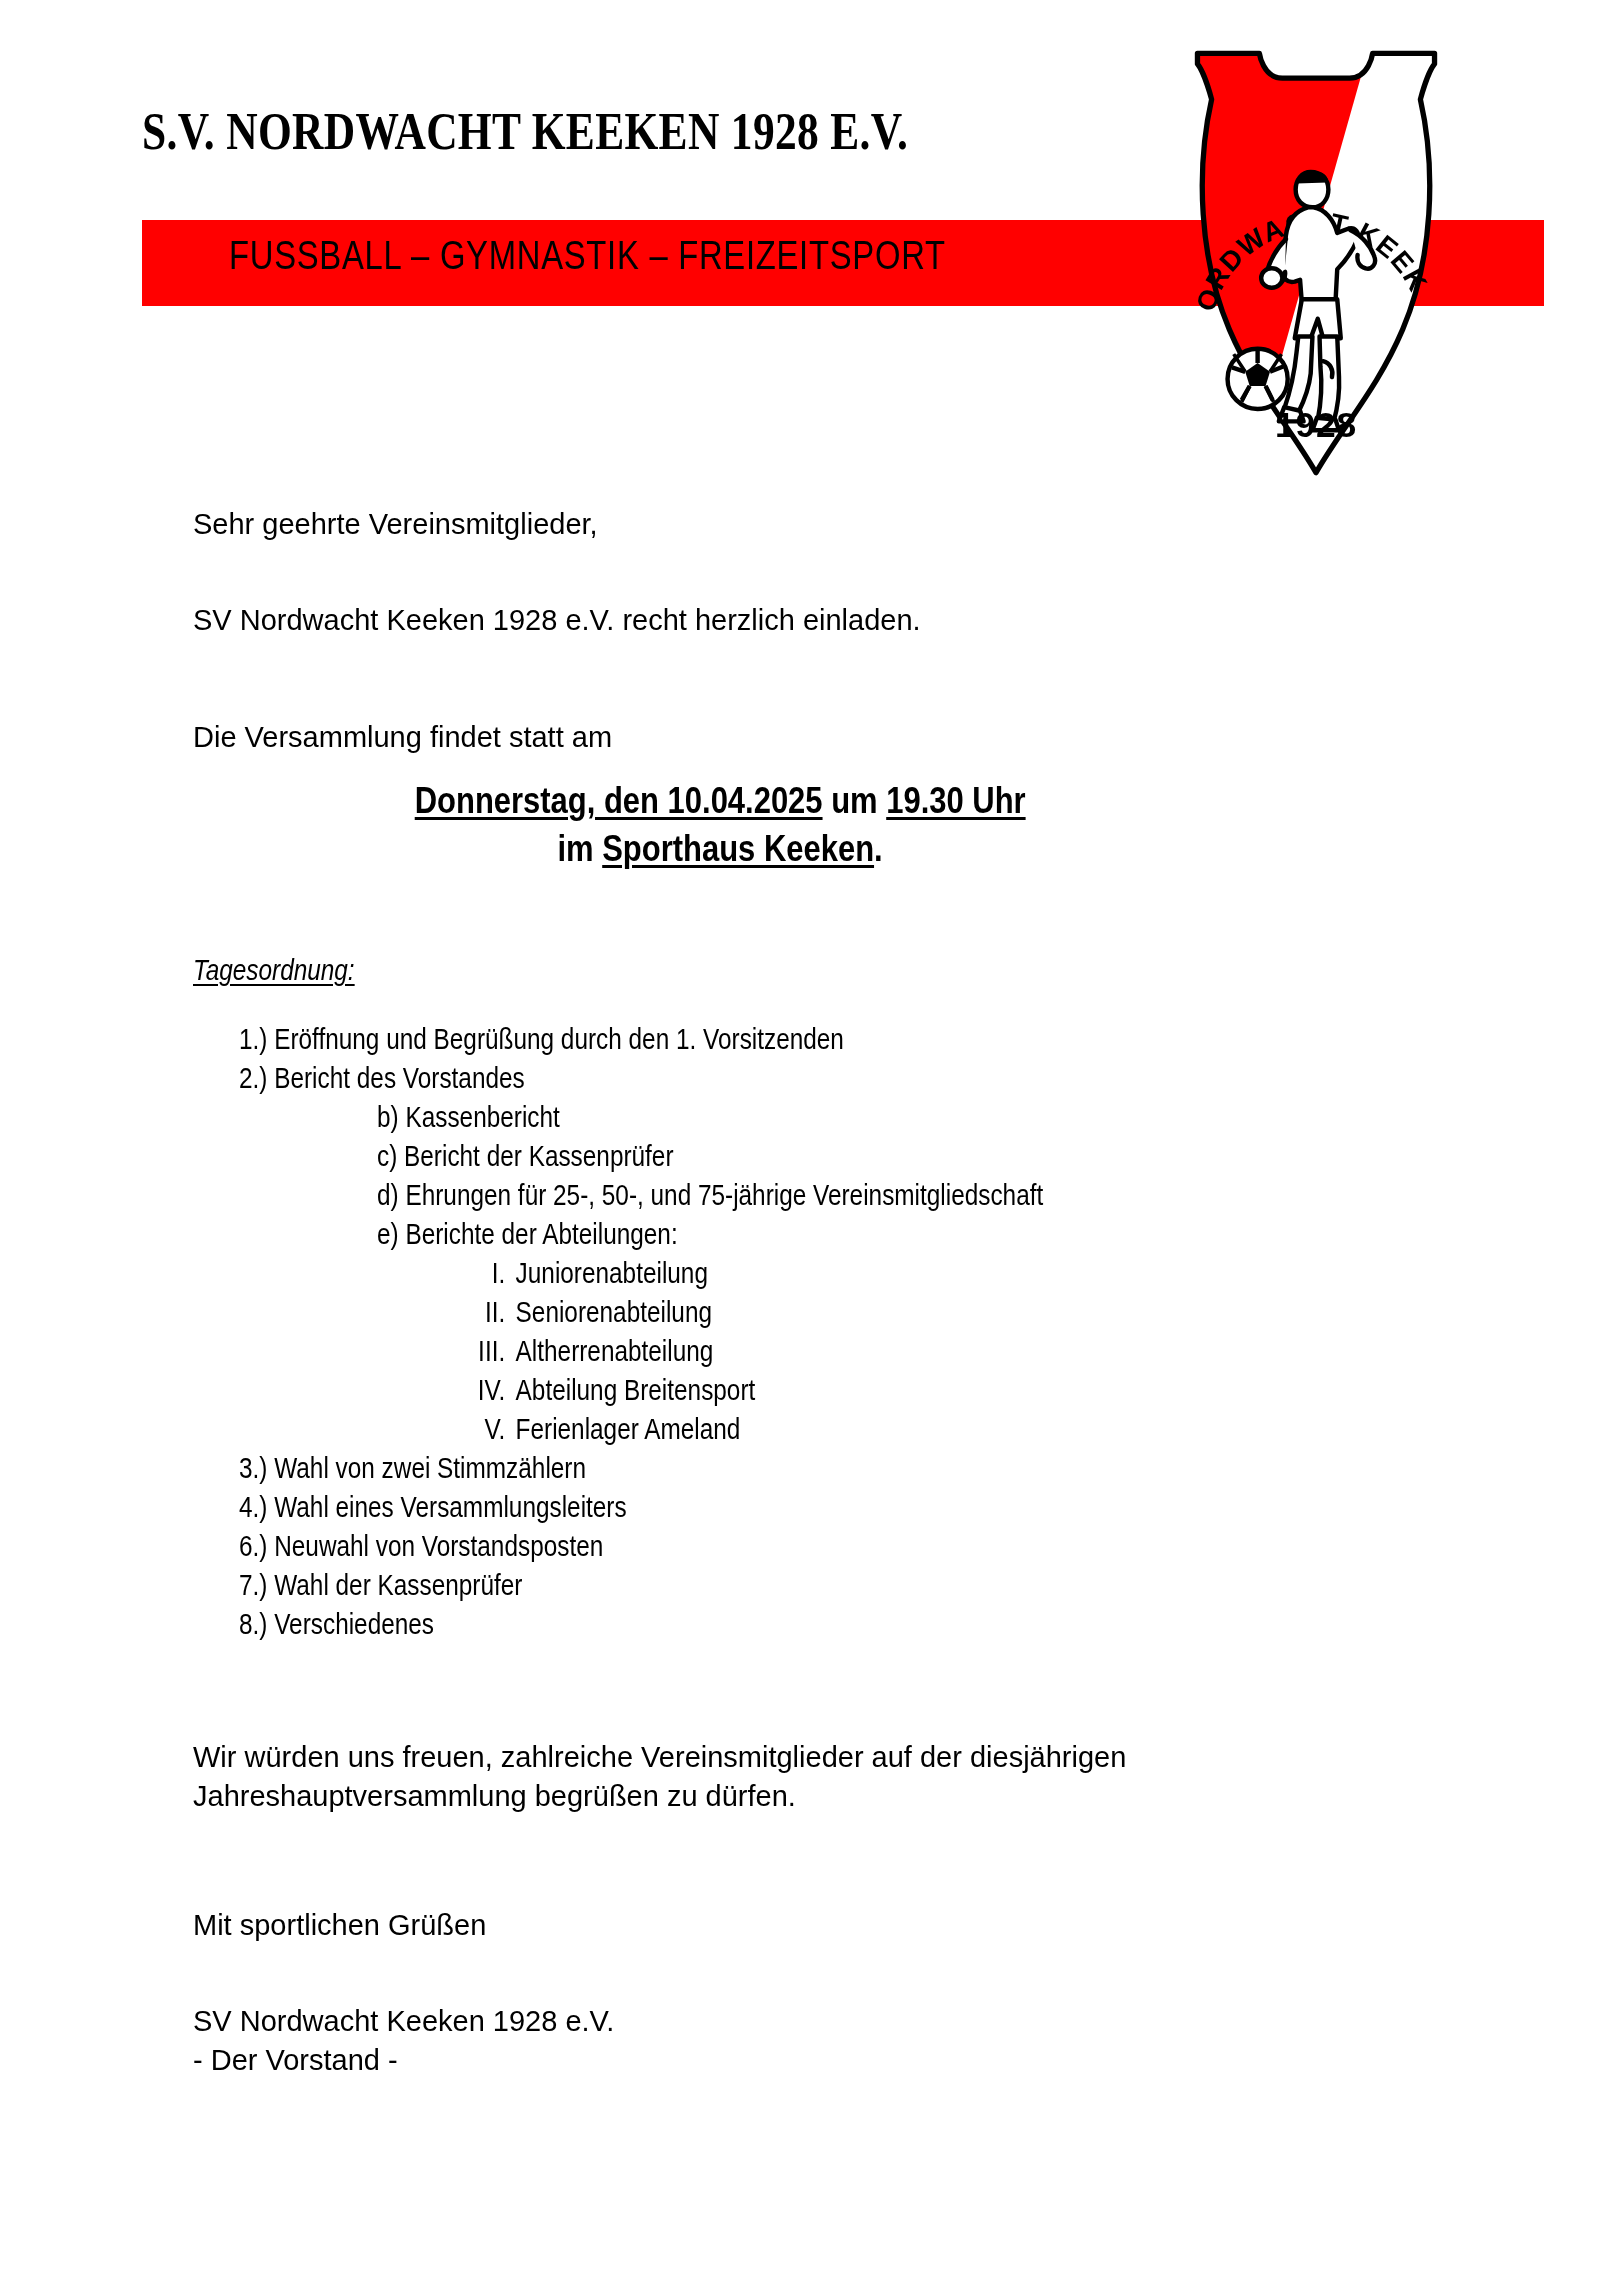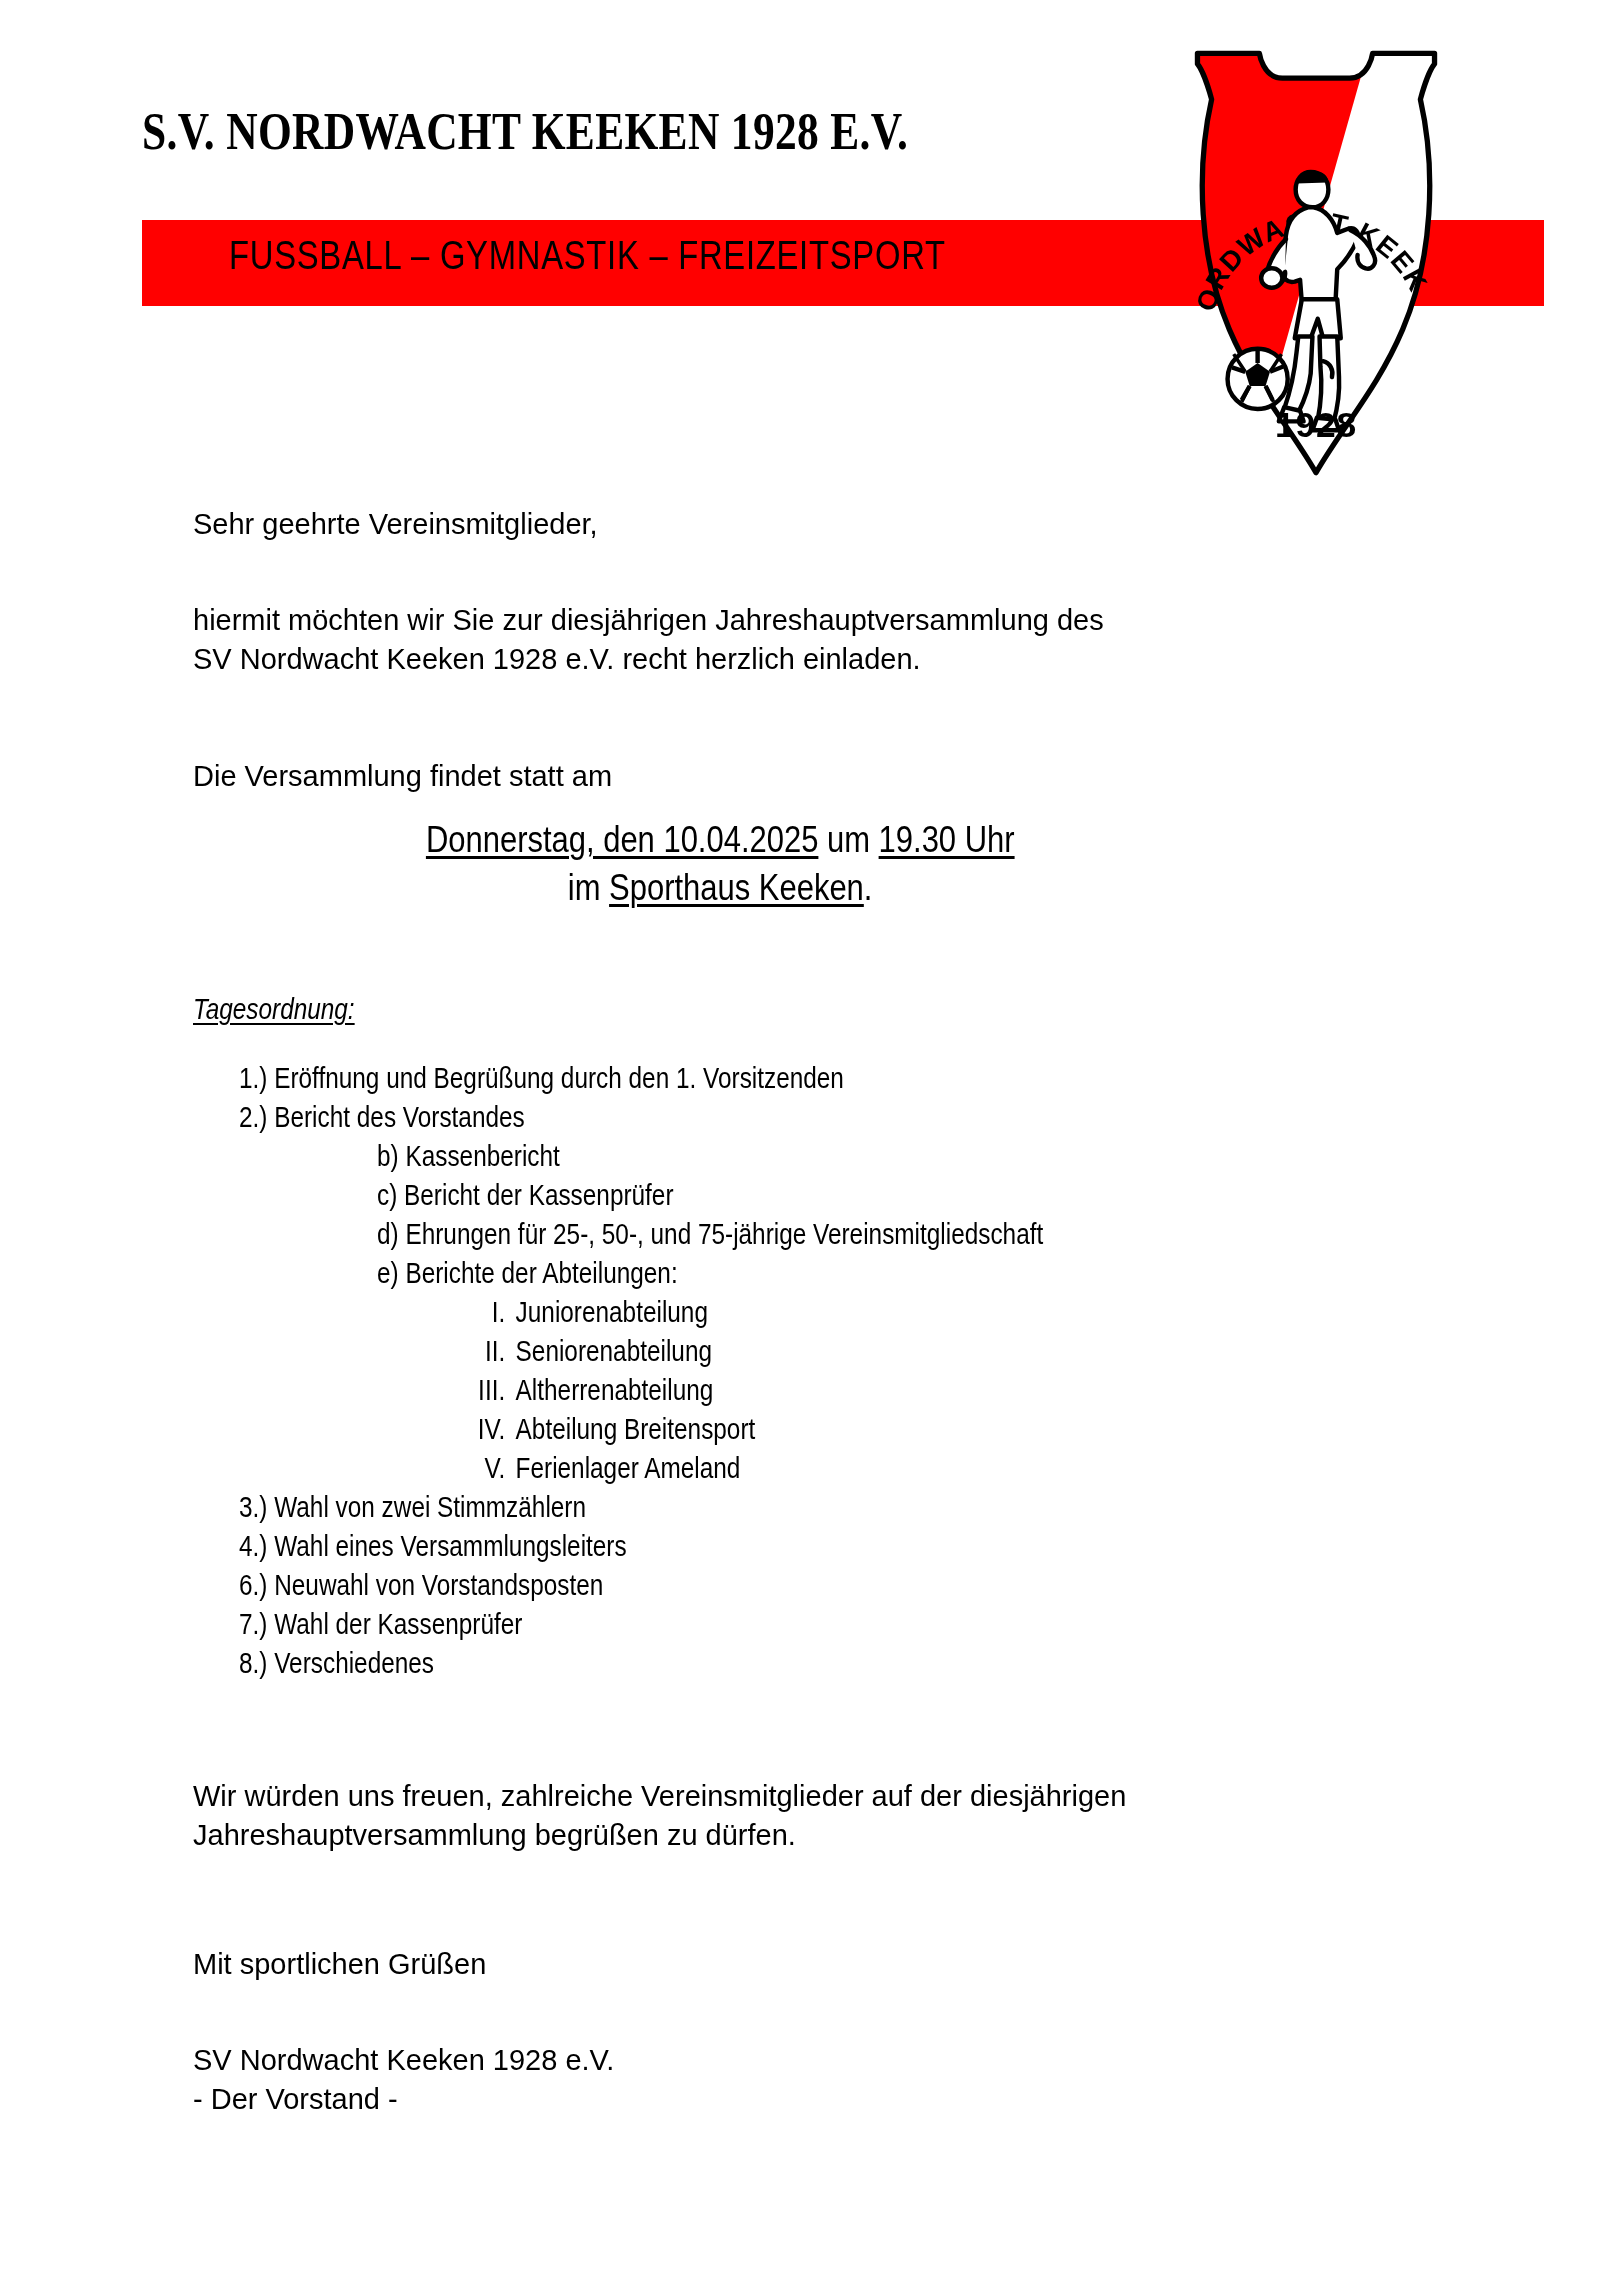--- a/index.html
+++ b/index.html
@@ -57,21 +57,21 @@
     margin-top:12px;
   }
   .tx { transform:scaleX(0.84); transform-origin:left center; white-space:nowrap; }
   .line { line-height:39px; height:39px; }
   .gap-md { height:57px; }
   .gap-lg { height:78px; }
 
   
   .datewrap { text-align:center; width:1054px; }
   .dateline {
-    font-weight:normal;
+    font-weight:bold;
     font-size:36px;
     line-height:48px;
     height:48px;
     white-space:nowrap;
     display:block;
   }
   .dateline .sq { display:inline-block; transform:scaleX(0.86); transform-origin:center center; }
   .u { text-decoration:underline; text-underline-offset:4.4px; text-decoration-thickness:2.7px; }
 
   .tagesordnung {
@@ -162,21 +162,20 @@
 
       <text x="156" y="452" text-anchor="middle" font-family="Liberation Sans, sans-serif" font-size="40" font-weight="bold" fill="#000000" letter-spacing="1">1928</text>
     </svg>
   </div>
 
   <div class="body-wrap">
 
     <div class="line"><span class="tx">Sehr geehrte Vereinsmitglieder,</span></div>
     <div class="gap-md"></div>
 
-    <div class="line"><span class="tx">hiermit möchten wir Sie zur diesjährigen Jahreshauptversammlung des</span></div>
     <div class="line"><span class="tx">SV Nordwacht Keeken 1928 e.V. recht herzlich einladen.</span></div>
     <div class="gap-lg"></div>
 
     <div class="line"><span class="tx">Die Versammlung findet statt am</span></div>
     <div style="height:19.5px"></div>
 
     <div class="datewrap">
       <span class="dateline"><span class="sq"><span class="u">Donnerstag, den 10.04.2025</span><span> um </span><span class="u">19.30 Uhr</span></span></span>
       <span class="dateline"><span class="sq"><span>im </span><span class="u">Sporthaus Keeken</span><span>.</span></span></span>
     </div>

